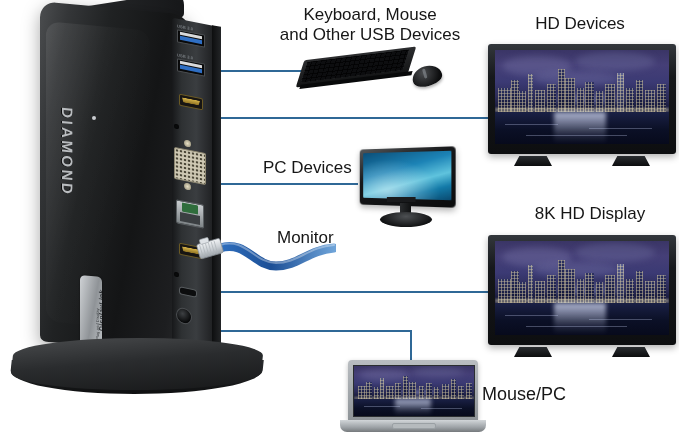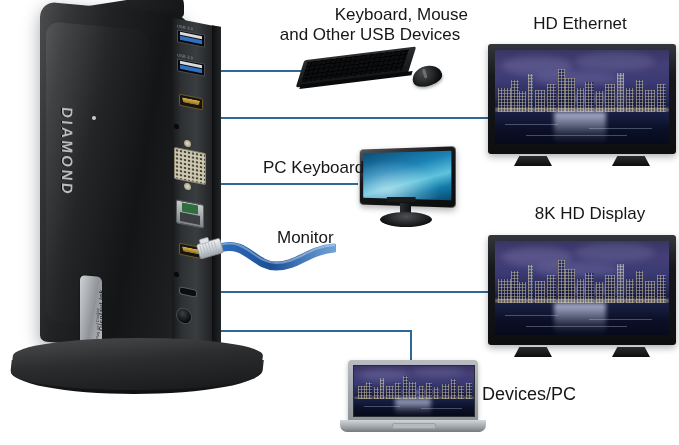--- a/index.html
+++ b/index.html
@@ -396,26 +396,26 @@
         <div class="water"></div>
         <div class="wglow"></div>
         <div class="wline" style="left:8%;bottom:18%;width:30%;"></div>
         <div class="wline" style="left:56%;bottom:14%;width:34%;"></div>
       </div>
     </div>
     <div class="lp-base"></div>
     <div class="lp-pad"></div>
   </div>
 
-  <div class="lbl ctr" style="left:272px;top:5px;width:196px;text-align:right;">Keyboard, Mouse</div>
+  <div class="lbl ctr" style="left:272px;top:5px;width:196px;">Keyboard, Mouse</div>
   <div class="lbl ctr" style="left:262px;top:25px;width:216px;">and Other USB Devices</div>
 
-  <div class="lbl ctr" style="left:505px;top:14px;width:150px;">HD Ethernet</div>
-
-  <div class="lbl" style="left:263px;top:158px;">PC Keyboard</div>
+  <div class="lbl ctr" style="left:505px;top:14px;width:150px;">HD Devices</div>
+
+  <div class="lbl" style="left:263px;top:158px;">PC Devices</div>
 
   <div class="lbl" style="left:277px;top:228px;">Monitor</div>
 
   <div class="lbl ctr" style="left:505px;top:204px;width:170px;">8K HD Display</div>
 
-  <div class="lbl" style="left:482px;top:384px;font-size:18px;">Devices/PC</div>
+  <div class="lbl" style="left:482px;top:384px;font-size:18px;">Mouse/PC</div>
 
 </div>
 
 </body></html>

